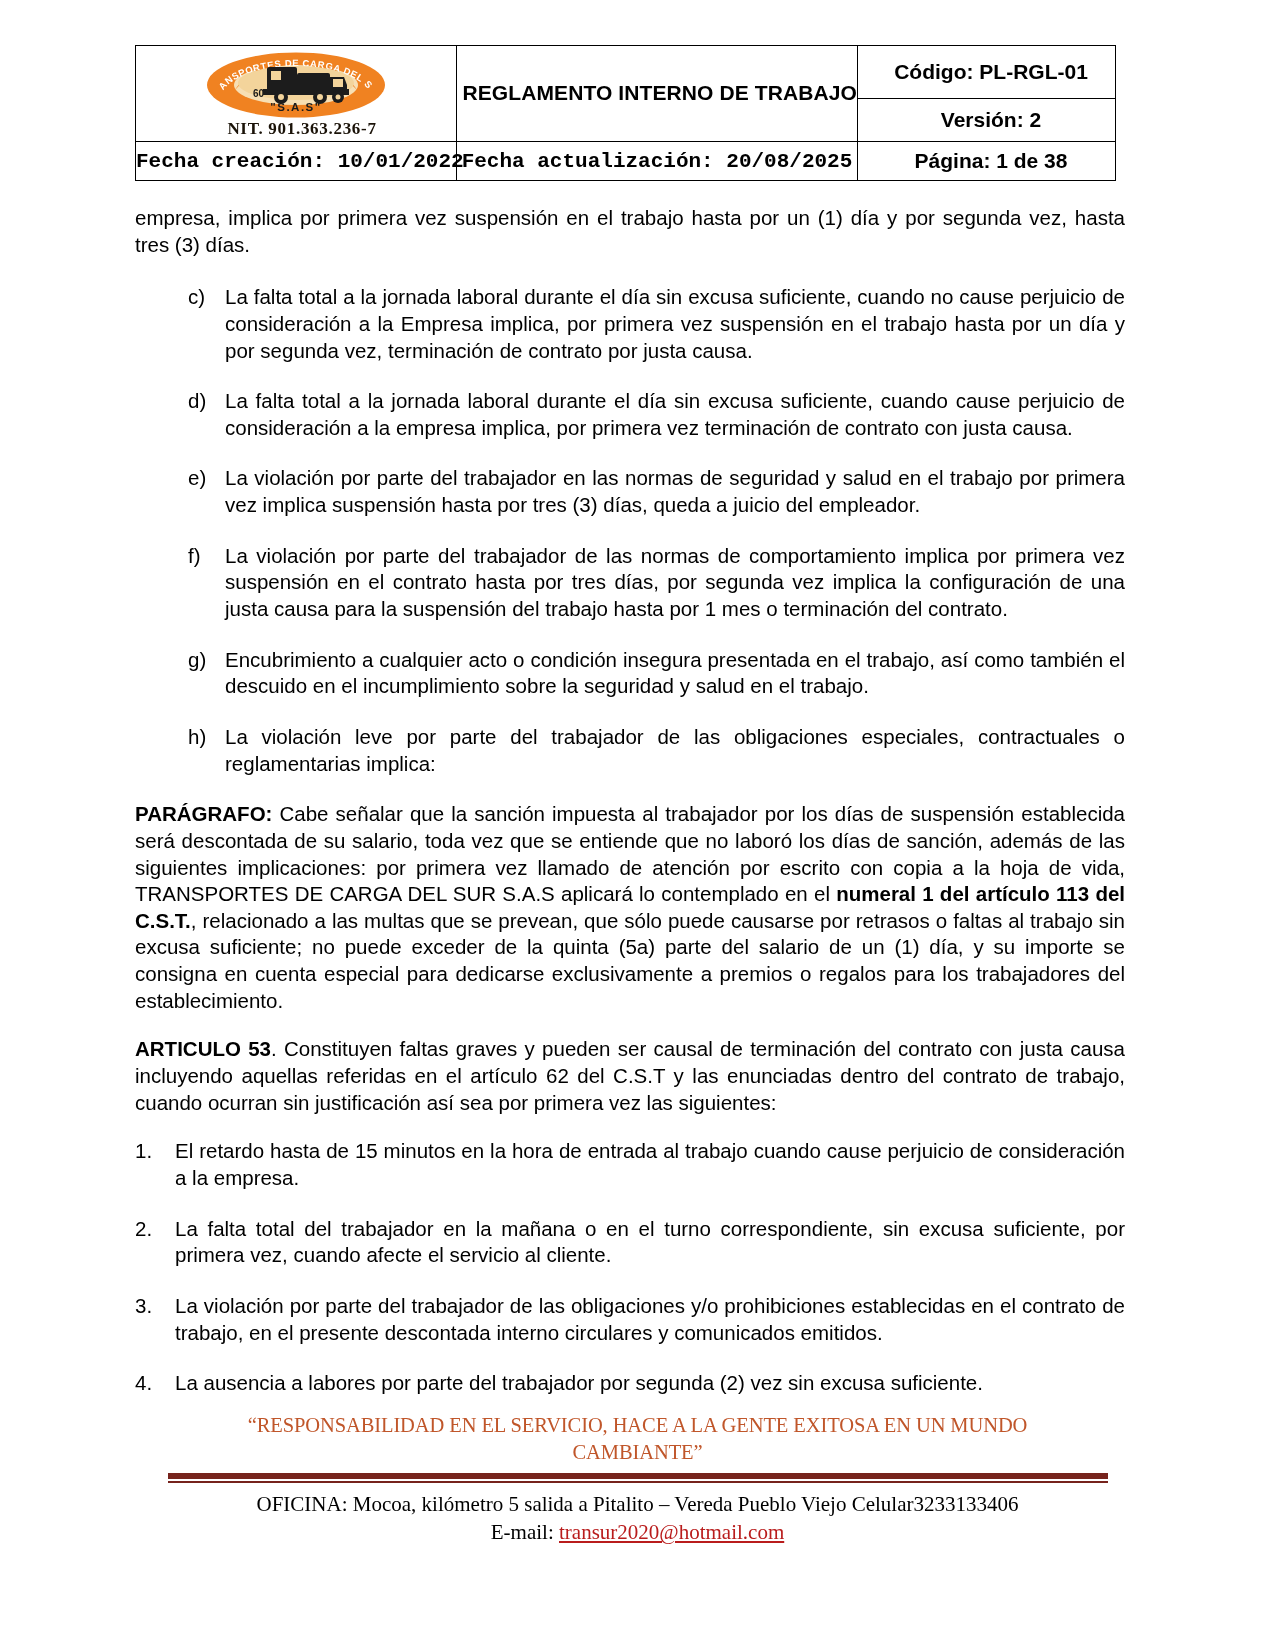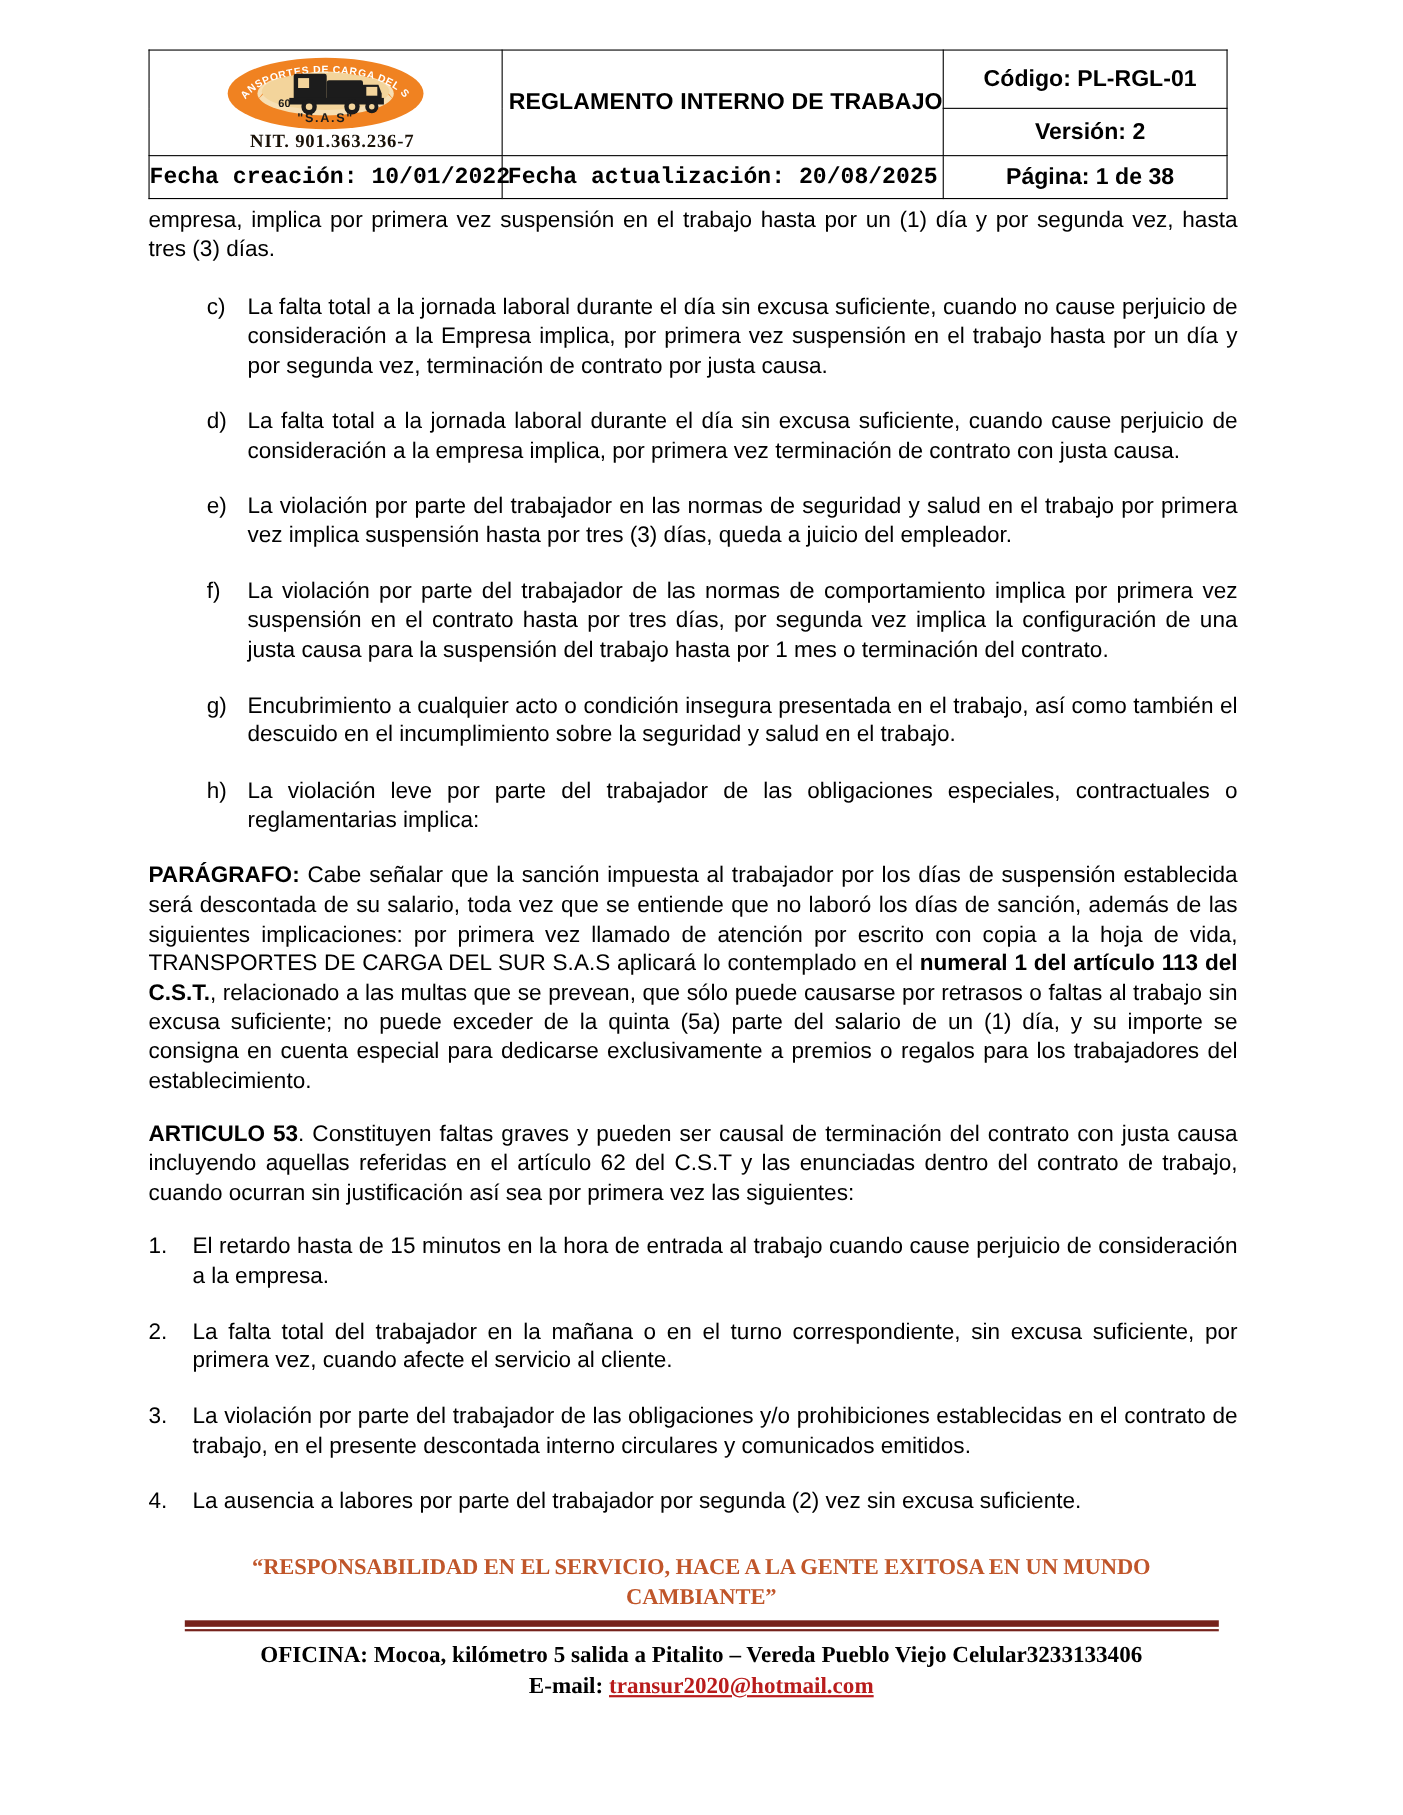--- a/index.html
+++ b/index.html
@@ -83,21 +83,21 @@
     font-weight: bold;
     letter-spacing: 0.7px;
     color: #1a1208;
     margin-top: 1px;
     padding-left: 12px;
   }
 
   
   .body-area {
     width: 990px;
-    margin: 6px 0 0 0;
+    margin: 24px 0 0 0;
   }
   p.para {
     margin: 0 0 22px 0;
     font-size: 20.5px;
     line-height: 1.30;
     text-align: justify;
     text-justify: inter-word;
     hyphens: none;
   }
   p.para.cont { margin-bottom: 26px; }
@@ -139,21 +139,20 @@
 
   b, .b { font-weight: bold; }
 
   
   .footer {
     position: absolute;
     left: 0;
     top: 1412px;
     width: 1275px;
     text-align: center;
-    font-weight: bold;
   }
   .tagline {
     font-family: "Liberation Serif", serif;
     font-size: 20.5px;
     color: #c0562a;
     line-height: 1.30;
     width: 860px;
     margin: 0 auto;
     letter-spacing: -0.1px;
   }

